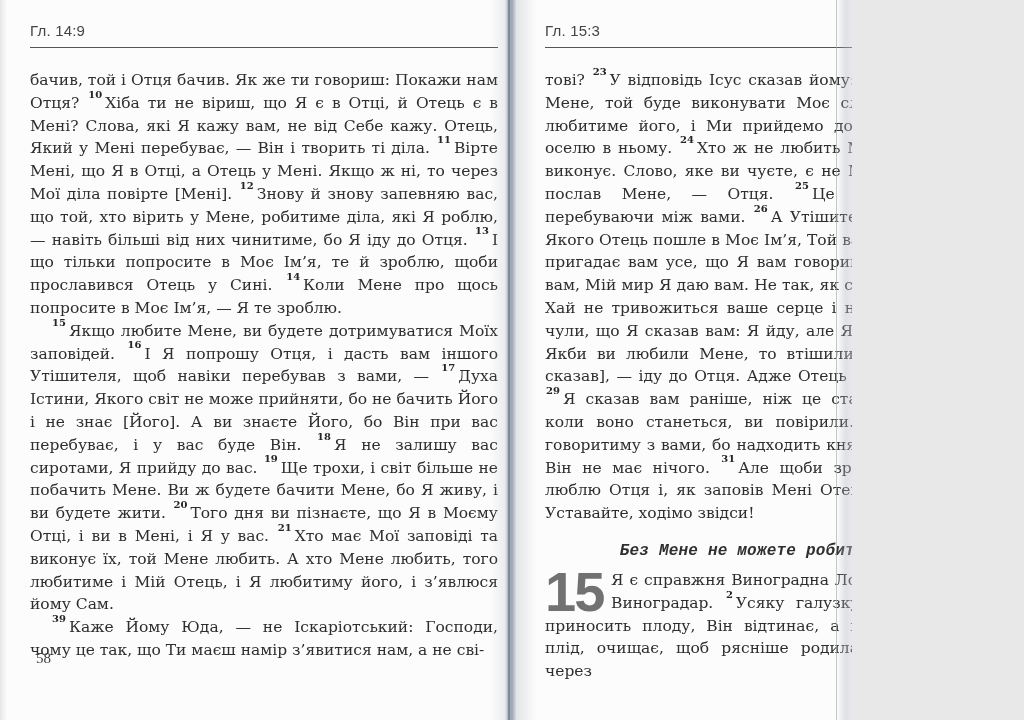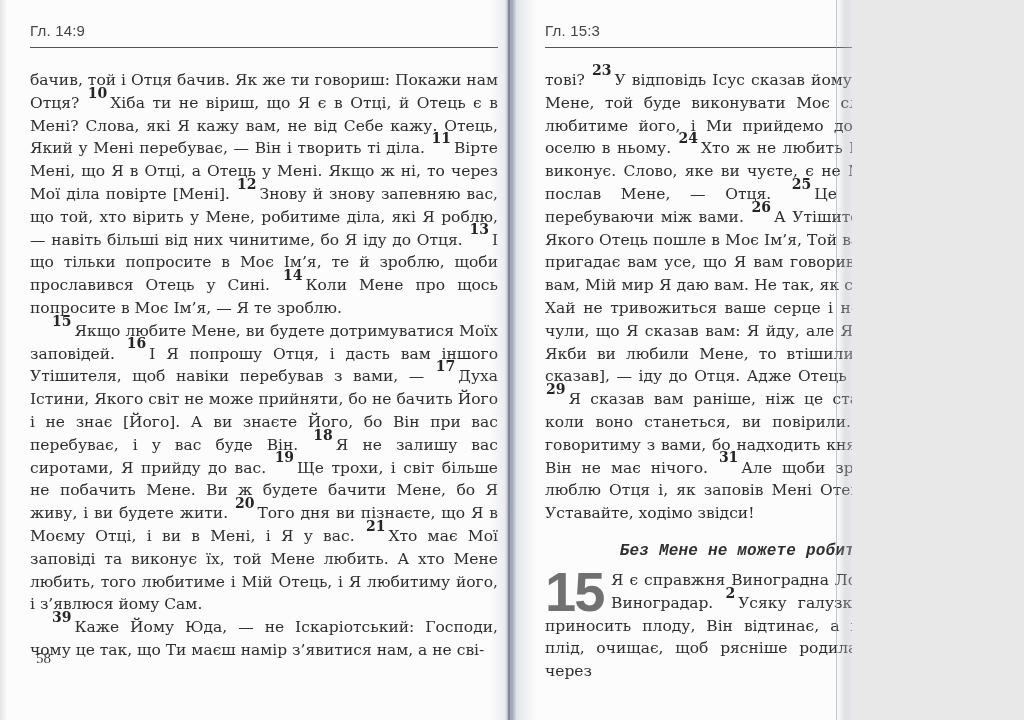--- a/index.html
+++ b/index.html
@@ -56,21 +56,21 @@
   .page-right .content-clip { max-height:640px; overflow:hidden; }
   .page-body p, .chapter-text p {
     margin:0;
     font-size:15.5px;
     line-height:22.8px;
     text-align:justify;
     hyphens:none;
   }
   .page-body p.indent { text-indent:21px; }
   sup.verse {
-    font-size:14px;
+    font-size:10px;
     font-weight:bold;
     line-height:0;
     position:relative; top:-4px;
     margin:0 3px 0 1px;
     color:#252525;
   }
   .section-heading {
     font-family:Liberation Mono, monospace;
     font-style:italic; font-weight:bold;
     font-size:16px; color:#2f2f2f;

